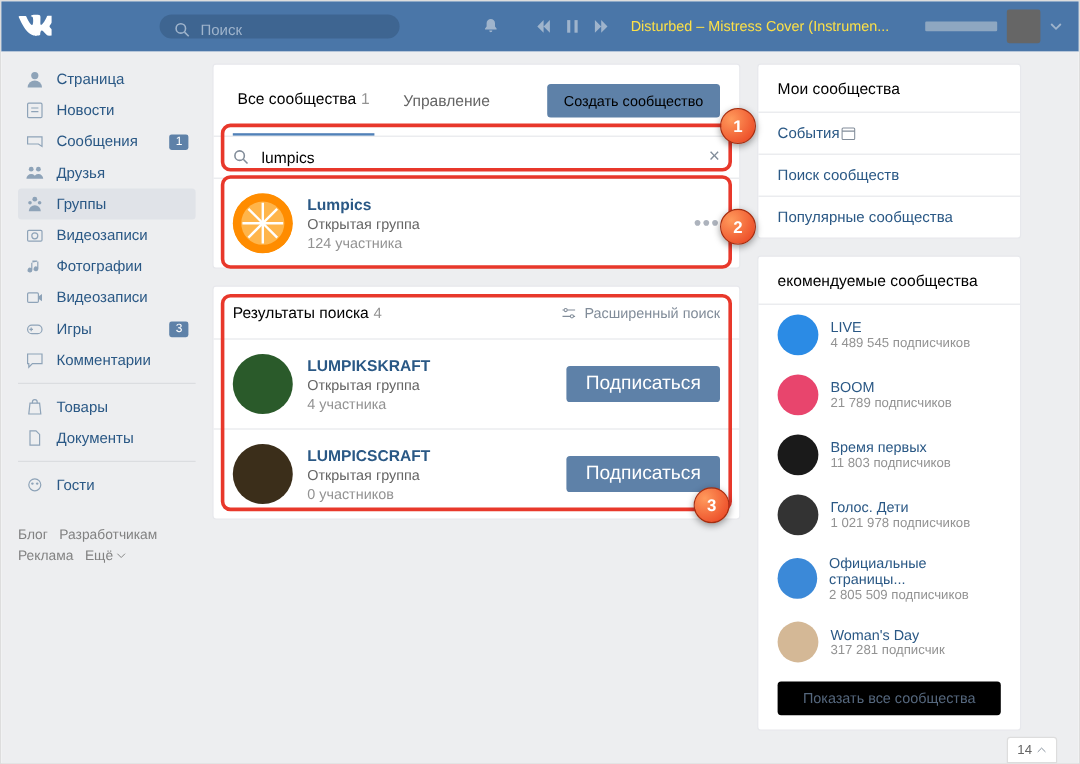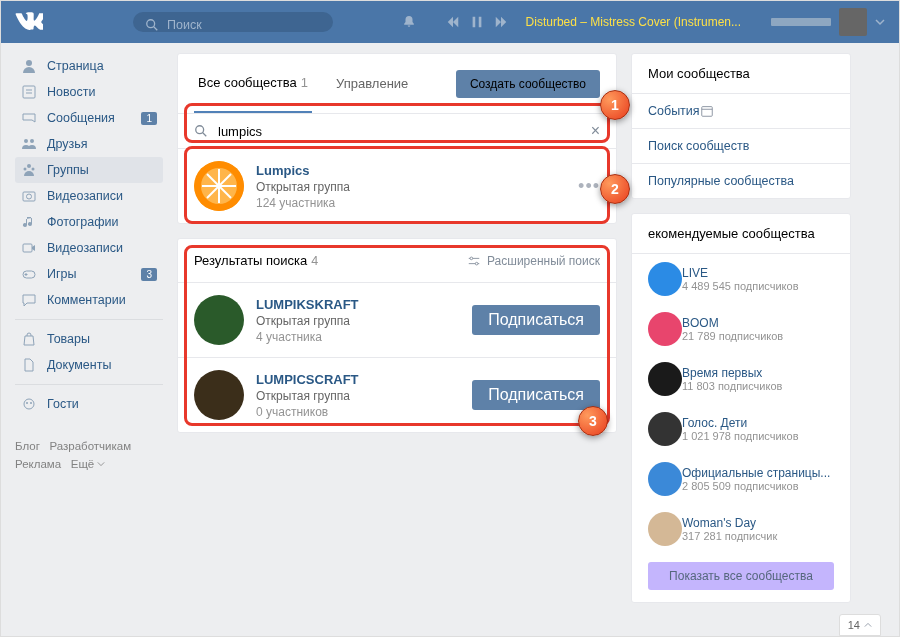--- a/index.html
+++ b/index.html
@@ -47,25 +47,25 @@
 .results-head { display: flex; align-items: center; padding: 14px 16px; border-bottom: 1px solid #e7e8ec; }
 .results-title { font-size: 13px; color: #000; }
 .results-count { color: #939393; margin-left: 4px; }
 .advanced-link { margin-left: auto; color: #818c99; font-size: 12px; display: flex; align-items: center; gap: 6px; }
 .sub-btn { background: #5e81a8; color: #fff; border: none; border-radius: 3px; padding: 6px 16px; font-size: 16px; cursor: pointer; }
 .aside { width: 220px; }
 .aside-panel { background: #fff; border: 1px solid #e7e8ec; border-radius: 3px; margin-bottom: 14px; }
 .aside-title { padding: 12px 16px; border-bottom: 1px solid #e7e8ec; color: #000; font-size: 13px; font-weight: normal; }
 .aside-link { display: flex; align-items: center; padding: 10px 16px; color: #2a5885; font-size: 12.5px; }
 .aside-link + .aside-link { border-top: 1px solid #e7e8ec; }
-.rec-item { display: flex; align-items: center; padding: 8px 16px; }
+.rec-item { display: flex; align-items: center; gap: 10px; padding: 8px 16px; }
 .rec-avatar { width: 34px; height: 34px; border-radius: 50%; }
 .rec-name { color: #2a5885; font-size: 12px; }
 .rec-sub { color: #939393; font-size: 11px; }
-.show-all { margin: 8px 16px 12px; padding: 7px; text-align: center; color: #55677d; background: #c4b5fd; border-radius: 3px; font-size: 12px; }
+.show-all { margin: 8px 16px 12px; padding: 7px; text-align: center; color: #55677d; background: #000000; border-radius: 3px; font-size: 12px; }
 .red-frame { position: absolute; border: 3px solid #e8382b; border-radius: 8px; pointer-events: none; }
 .bubble { width: 30px; height: 30px; border-radius: 50%; background: radial-gradient(circle at 30% 30%, #ff9a5c, #e83c1d); color: #fff; font-weight: bold; font-size: 14px; display: flex; align-items: center; justify-content: center; position: absolute; box-shadow: 0 2px 6px rgba(0,0,0,0.4); border: 1px solid #a52d0f; }
 .bot-bar { position: absolute; bottom: 0; right: 18px; display: flex; gap: 6px; }
 .bot-pill { background: #fff; border: 1px solid #ddd; padding: 4px 8px; font-size: 11px; color: #656565; border-radius: 3px 3px 0 0; display:flex; align-items:center; gap:4px; }
 </style>
 </head>
 <body>
 
 <div class="frame">
 

